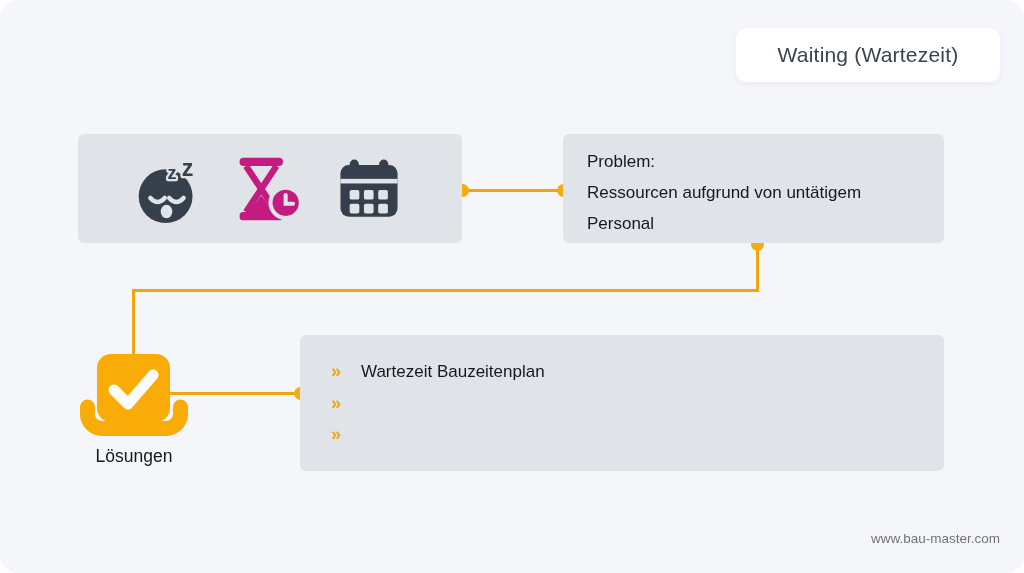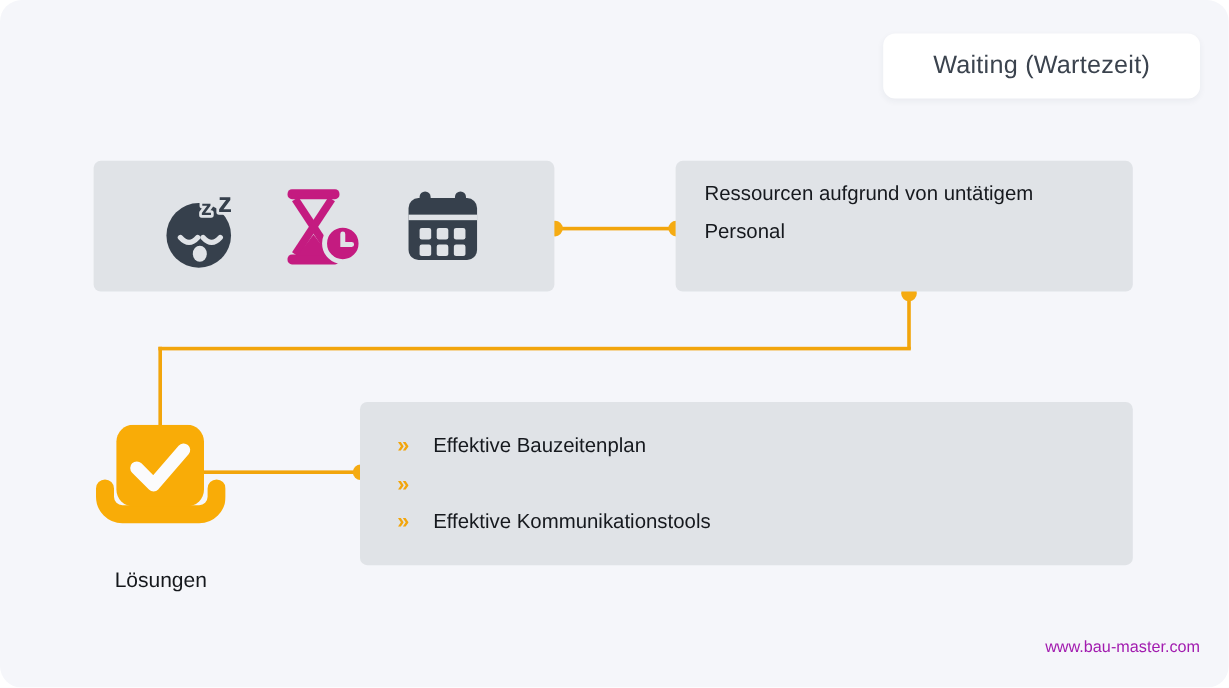--- a/index.html
+++ b/index.html
@@ -46,25 +46,25 @@
     color: #f2a50c; font-weight: 700; font-size: 18px;
   }
   .conn { position: absolute; background: #f2a50c; }
   .dot {
     position: absolute; width: 13px; height: 13px;
     background: #f5ab12; border-radius: 50%;
   }
   .solutions-icon { position: absolute; left: 80px; top: 354px; }
   .solutions-label {
     position: absolute; left: 58px; top: 446px; width: 152px;
-    text-align: center; font-size: 17.5px; color: #15181c; font-weight: 500; margin-top: 27px;
+    text-align: center; font-size: 17.5px; color: #15181c; font-weight: 500;
   }
   .footer {
     position: absolute; right: 24px; top: 531px;
-    font-size: 13.5px; color: #a21caf;
+    font-size: 13.5px; color: #737373;
   }
 </style>
 </head>
 <body>
 
 <div class="canvas">
 
   <div class="title-card">
     <span>Waiting (Wartezeit)</span>
   </div>
@@ -114,41 +114,41 @@
         <rect x="32.5" y="39" width="10.5" height="10.5" rx="2" fill="#e0e3e7"></rect>
         <rect x="48" y="39" width="10.5" height="10.5" rx="2" fill="#e0e3e7"></rect>
         <rect x="17" y="54" width="10.5" height="10.5" rx="2" fill="#e0e3e7"></rect>
         <rect x="32.5" y="54" width="10.5" height="10.5" rx="2" fill="#e0e3e7"></rect>
         <rect x="48" y="54" width="10.5" height="10.5" rx="2" fill="#e0e3e7"></rect>
       </svg>
     </span>
   </div>
 
   <div class="card problem-card">
+    <div>Problem:</div>
     <div>Ressourcen aufgrund von untätigem Personal</div>
   </div>
 
   <span class="solutions-icon">
     <svg width="108" height="84" viewBox="0 0 108 84">
       <path d="M7.5 53 V60 A14.5 14.5 0 0 0 22 74.5 H86 A14.5 14.5 0 0 0 100.5 60 V53" fill="none" stroke="#f9ac07" stroke-width="15" stroke-linecap="round"></path>
       <rect x="17" y="0" width="73" height="68" rx="14" fill="#f9ac07"></rect>
       <path d="M34 36 L48 50 L73 21" fill="none" stroke="#fbfbfc" stroke-width="11" stroke-linecap="round" stroke-linejoin="round"></path>
     </svg>
   </span>
   <div class="solutions-label">Lösungen</div>
 
   <div class="card solutions-card">
     <div class="sol-item">
       <span class="sol-bullet">»</span>
-      <span>Effektive Bauzeitenplan</span>
+      <span>Wartezeit Bauzeitenplan</span>
     </div>
     <div class="sol-item">
       <span class="sol-bullet">»</span>
     </div>
     <div class="sol-item">
       <span class="sol-bullet">»</span>
-      <span>Effektive Kommunikationstools</span>
     </div>
   </div>
 
   <div class="footer">www.bau-master.com</div>
 
 </div>
 
 </body></html>

